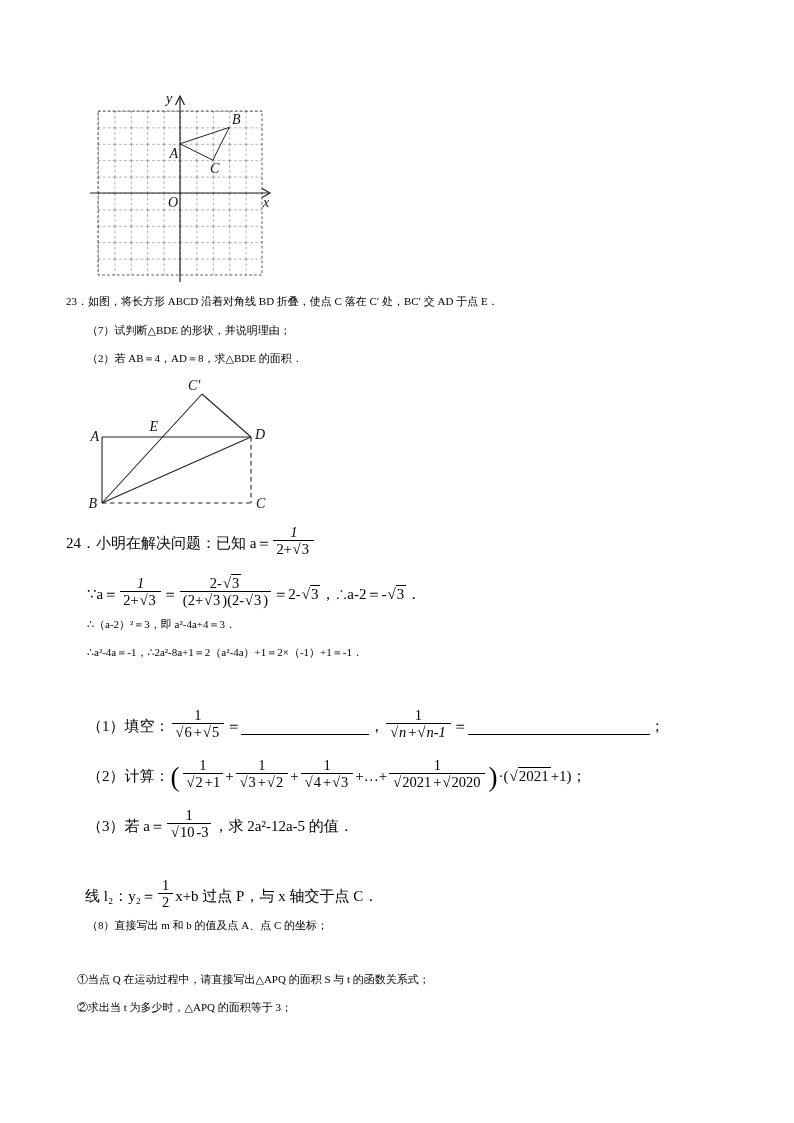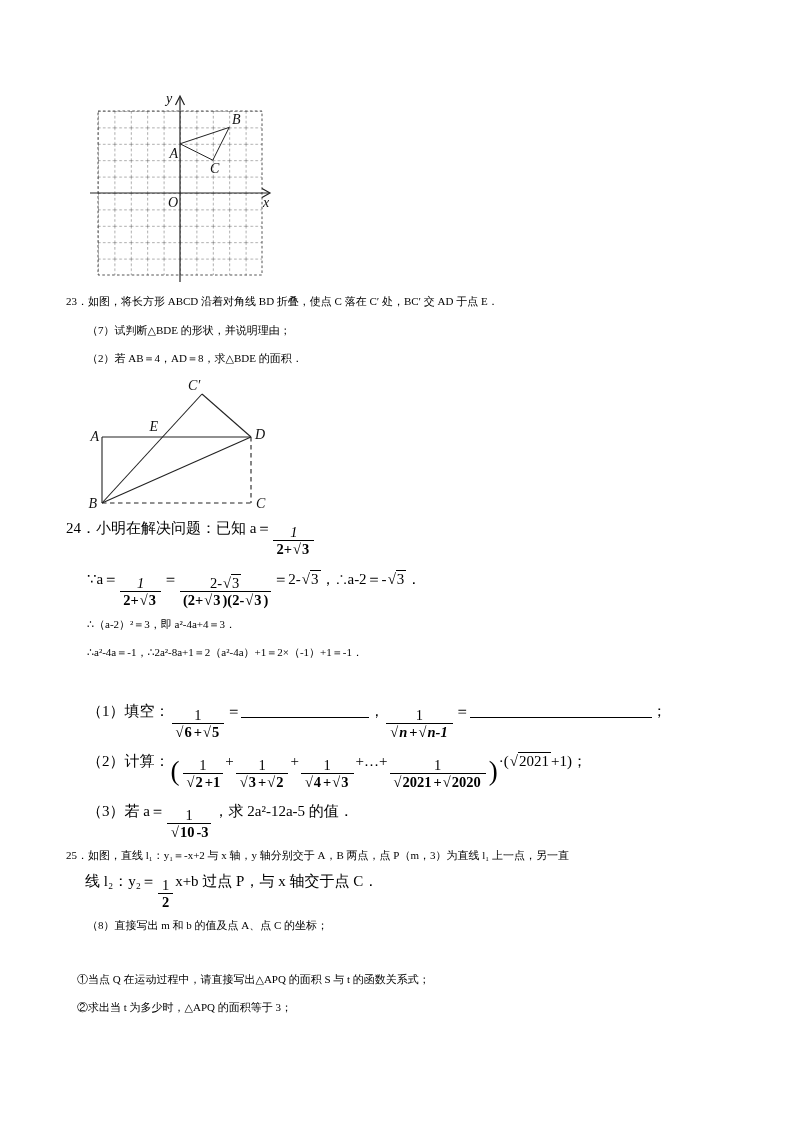--- a/index.html
+++ b/index.html
@@ -1,23 +1,23 @@
 <!DOCTYPE html>
 <html><head>
 <meta charset="utf-8">
 <style>
   html,body{margin:0;padding:0;background:#e8e8e8;}
   .page{position:relative;width:794px;height:1123px;background:#ffffff;margin:0 auto;
         font-family:"Liberation Serif","DejaVu Serif",serif;color:#000;overflow:hidden;}
   .tline{position:absolute;font-size:11px;white-space:pre;line-height:1.2;}
-  .mline{position:absolute;display:flex;font-size:15px;white-space:pre;line-height:1.2;}
+  .mline{position:absolute;display:flex;align-items:flex-end;font-size:15px;white-space:pre;line-height:1.2;}
   .frac{display:inline-flex;flex-direction:column;align-items:stretch;text-align:center;
         line-height:1.12;font-size:14.5px;margin:0 2px;transform:translateY(5px);}
   .frac .num{display:block;padding:0 4px;}
-  .frac .den{display:block;border-top:1px solid #000;padding:0 3px;font-weight:bold;}
+  .frac .den{display:block;border-top:1px solid #000;padding:0 3px;}
   .sq{display:inline;white-space:nowrap;}
   .rs{padding-left:1px;}
   .rad{border-top:1px solid #000;padding:0 2px 0 1px;}
   .it{font-style:italic;}
   .blank{display:inline-block;border-bottom:1px solid #000;height:15px;}
   .b1{width:128px;} .b2{width:182px;}
   .bigp{font-size:27px;line-height:1;transform:translateY(6px);padding:0 1px;}
   .fig{position:absolute;}
   svg text{font-family:"Liberation Serif","DejaVu Serif",serif;font-style:italic;font-size:14px;fill:#111;}
 </style>
@@ -150,21 +150,20 @@
 
   <div class="mline" style="left:87px;top:802px">
     <span>（3）若 a＝</span>
     <span class="frac">
       <span class="num">1</span>
       <span class="den"><span class="sq"><span class="rs">√</span><span class="rad">10</span></span><span>-3</span></span>
     </span>
     <span>，求 2a²-12a-5 的值．</span>
   </div>
 
-  <div class="tline" style="left:66px;top:849px">25．如图，直线 l₁：y₁＝-x+2 与 x 轴，y 轴分别交于 A，B 两点，点 P（m，3）为直线 l₁ 上一点，另一直</div>
   <div class="mline" style="left:85px;top:872px">
     <span>线 l₂：y₂＝</span>
     <span class="frac">
       <span class="num">1</span>
       <span class="den">2</span>
     </span>
     <span>x+b 过点 P，与 x 轴交于点 C．</span>
   </div>
   <div class="tline" style="left:87px;top:919px">（8）直接写出 m 和 b 的值及点 A、点 C 的坐标；</div>
   <div class="tline" style="left:77px;top:973px">①当点 Q 在运动过程中，请直接写出△APQ 的面积 S 与 t 的函数关系式；</div>

